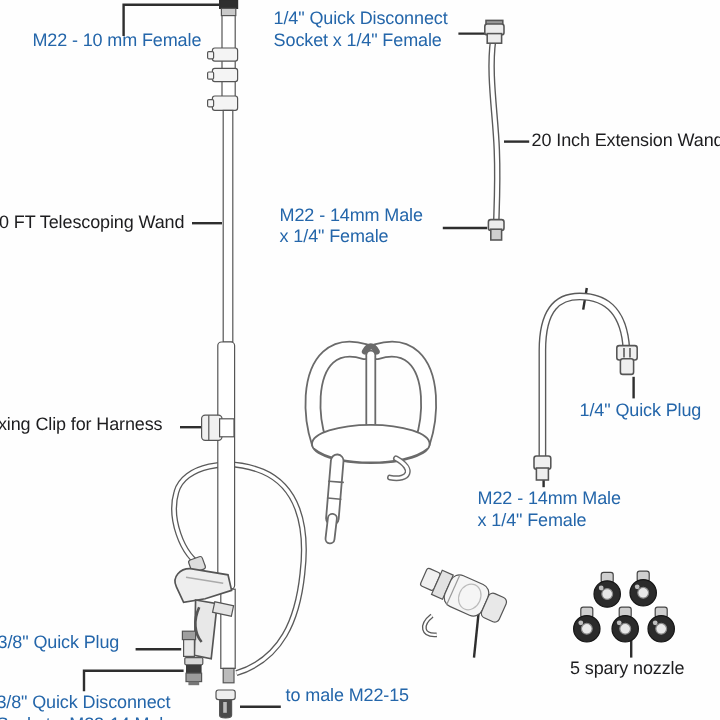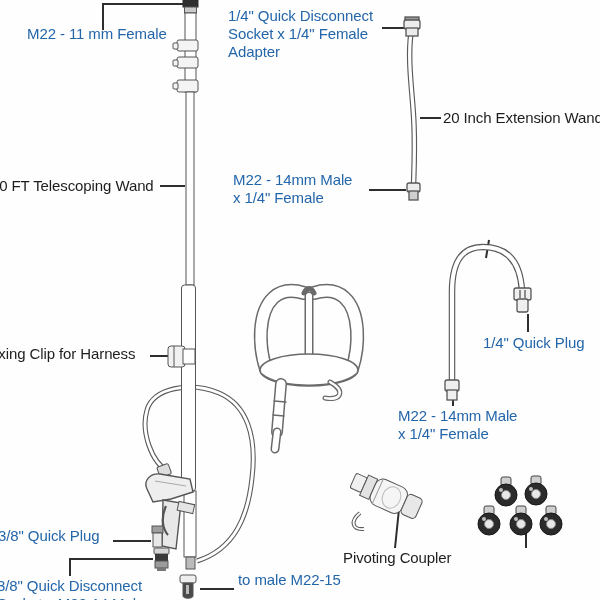--- a/index.html
+++ b/index.html
@@ -179,26 +179,25 @@
       </g>
       <g>
         <rect x="546" y="506" width="10" height="9" rx="2" fill="#cfcfcf" stroke="#444"></rect>
         <circle cx="551" cy="524" r="11" fill="#2b2b2b" stroke="#161616"></circle>
         <circle cx="551" cy="524" r="4.5" fill="#e8e8e8" stroke="#888"></circle>
         <circle cx="546" cy="519" r="2" fill="#ffffff" opacity="0.7"></circle>
       </g>
     </g>
   </svg>
 
-  <div class="lbl blue" style="left:27px;top:25px">M22 - 11 mm Female</div>
+  <div class="lbl blue" style="left:27px;top:25px">M22 - 10 mm Female</div>
 
   <div class="lbl blue" style="left:228px;top:7px">
     <div>1/4" Quick Disconnect</div>
     <div>Socket x 1/4" Female</div>
-    <div>Adapter</div>
   </div>
 
   <div class="lbl" style="left:443px;top:109px">20 Inch Extension Wand</div>
 
   <div class="lbl blue" style="left:233px;top:171px">
     <div>M22 - 14mm Male</div>
     <div>x 1/4" Female</div>
   </div>
 
   <div class="lbl" style="left:-9px;top:177px">20 FT Telescoping Wand</div>
@@ -218,16 +217,16 @@
 
   <div class="lbl blue" style="left:-3px;top:577px">
     <div>3/8" Quick Disconnect</div>
     <div>Socket x M22-14 Male</div>
   </div>
 
   <div class="lbl blue" style="left:238px;top:571px">
     <div>to male M22-15</div>
   </div>
 
-  <div class="lbl" style="left:343px;top:549px">Pivoting Coupler</div>
-
+
+  <div class="lbl" style="left:475px;top:549px">5 spary nozzle</div>
 
 </div>
 
 </body></html>

